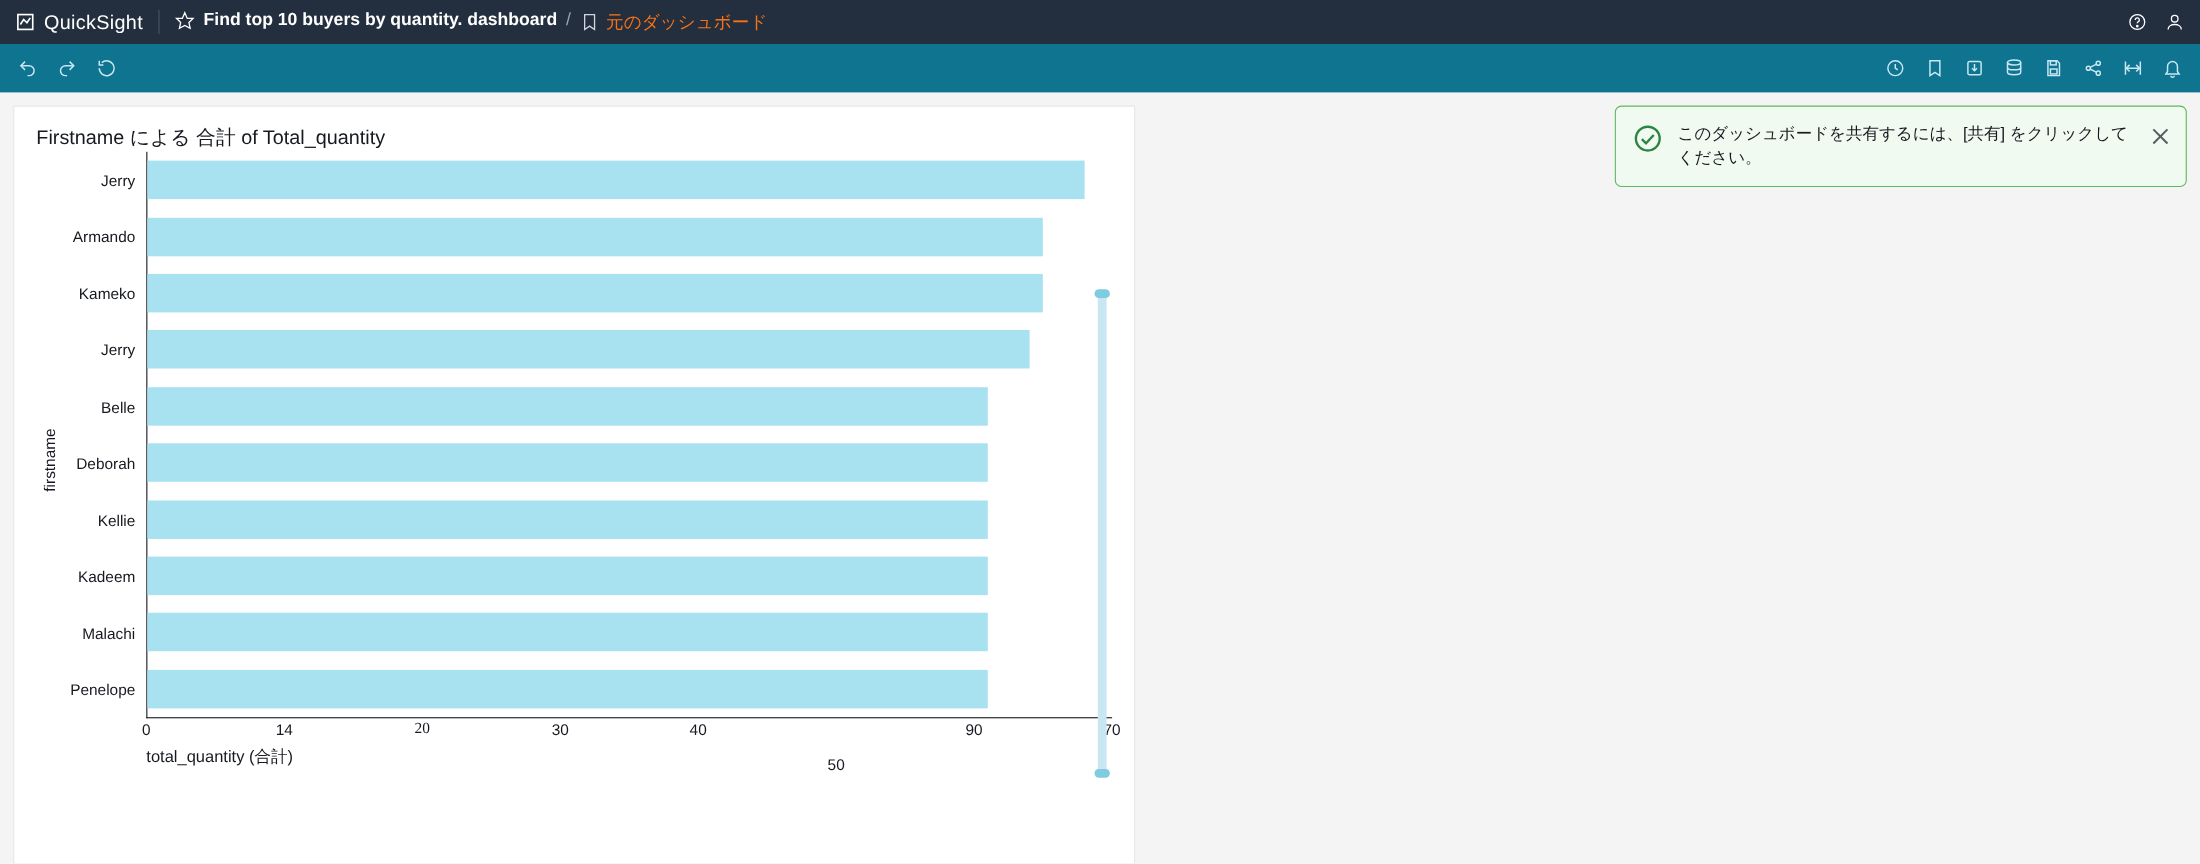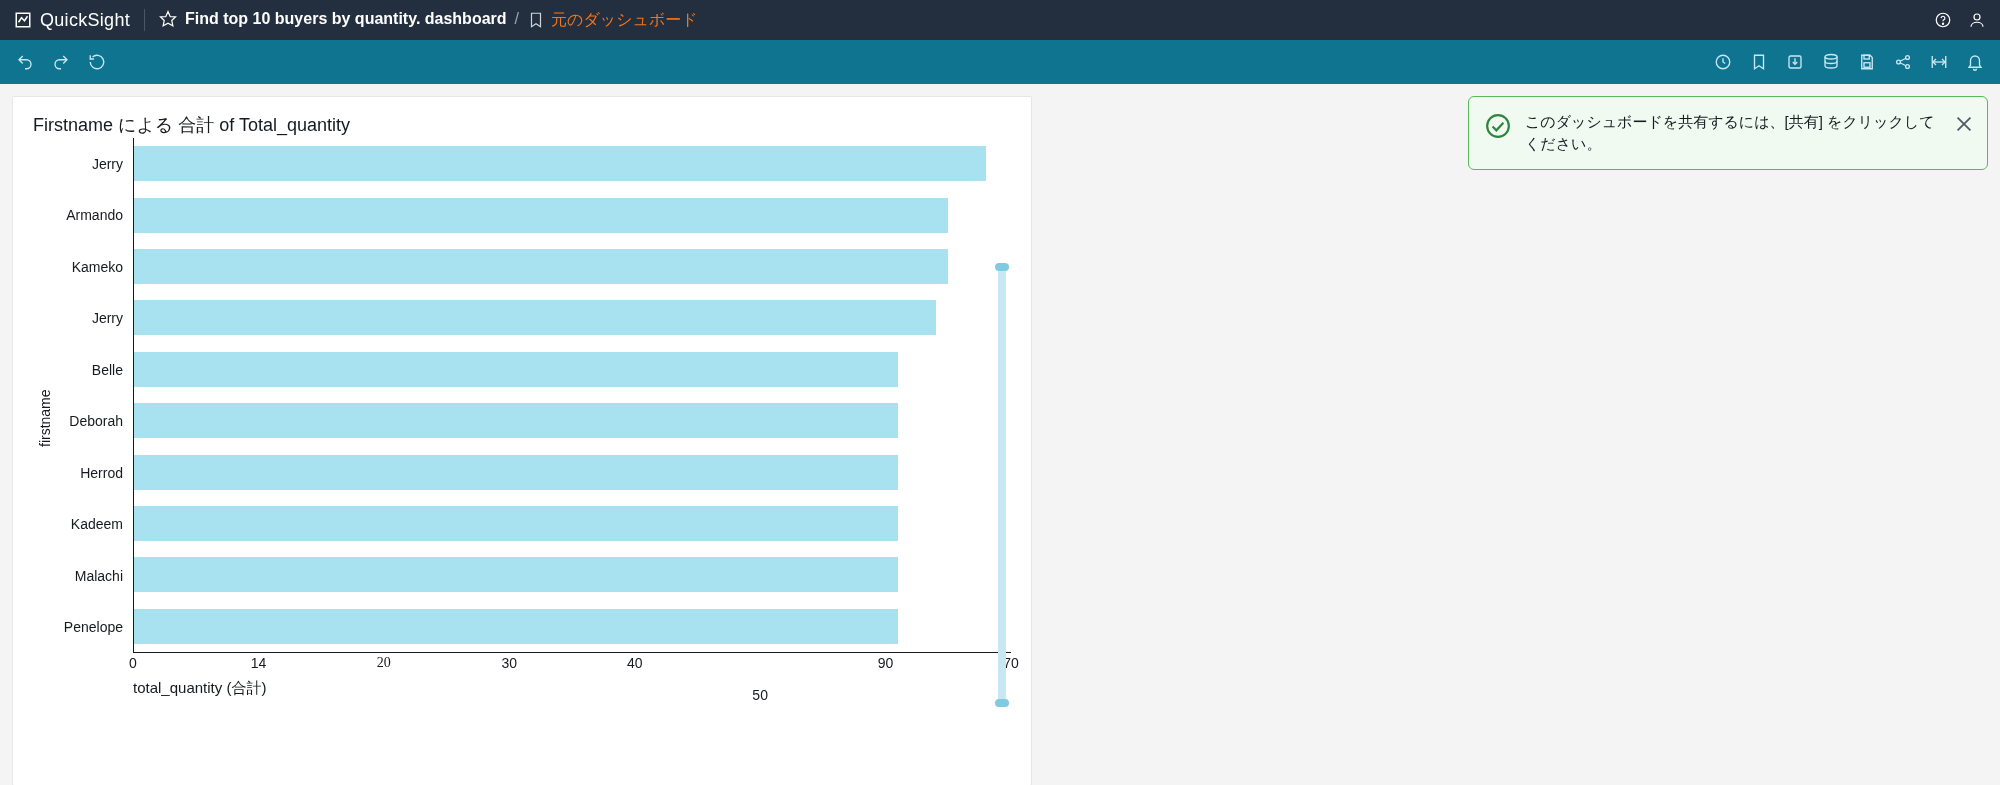--- a/index.html
+++ b/index.html
@@ -193,21 +193,21 @@
       <div class="ylabel">firstname</div>
       <div class="bars-zone">
         <div class="plot">
           <div class="cat-labels" id="cat-labels">
               <div class="cat-label">Jerry</div>
               <div class="cat-label">Armando</div>
               <div class="cat-label">Kameko</div>
               <div class="cat-label">Jerry</div>
               <div class="cat-label">Belle</div>
               <div class="cat-label">Deborah</div>
-              <div class="cat-label">Herrod</div>
+              <div class="cat-label">Kellie</div>
               <div class="cat-label">Kadeem</div>
               <div class="cat-label">Malachi</div>
               <div class="cat-label">Penelope</div>
             </div>
           <div class="axis-canvas" id="axis-canvas">
               <div class="bar-row" style="top: 1.6%; height: 6.8%; width: 97.1429%;">
                 <div class="bar"></div>
               </div>
               <div class="bar-row" style="top: 11.6%; height: 6.8%; width: 92.8571%;">
                 <div class="bar"></div>

